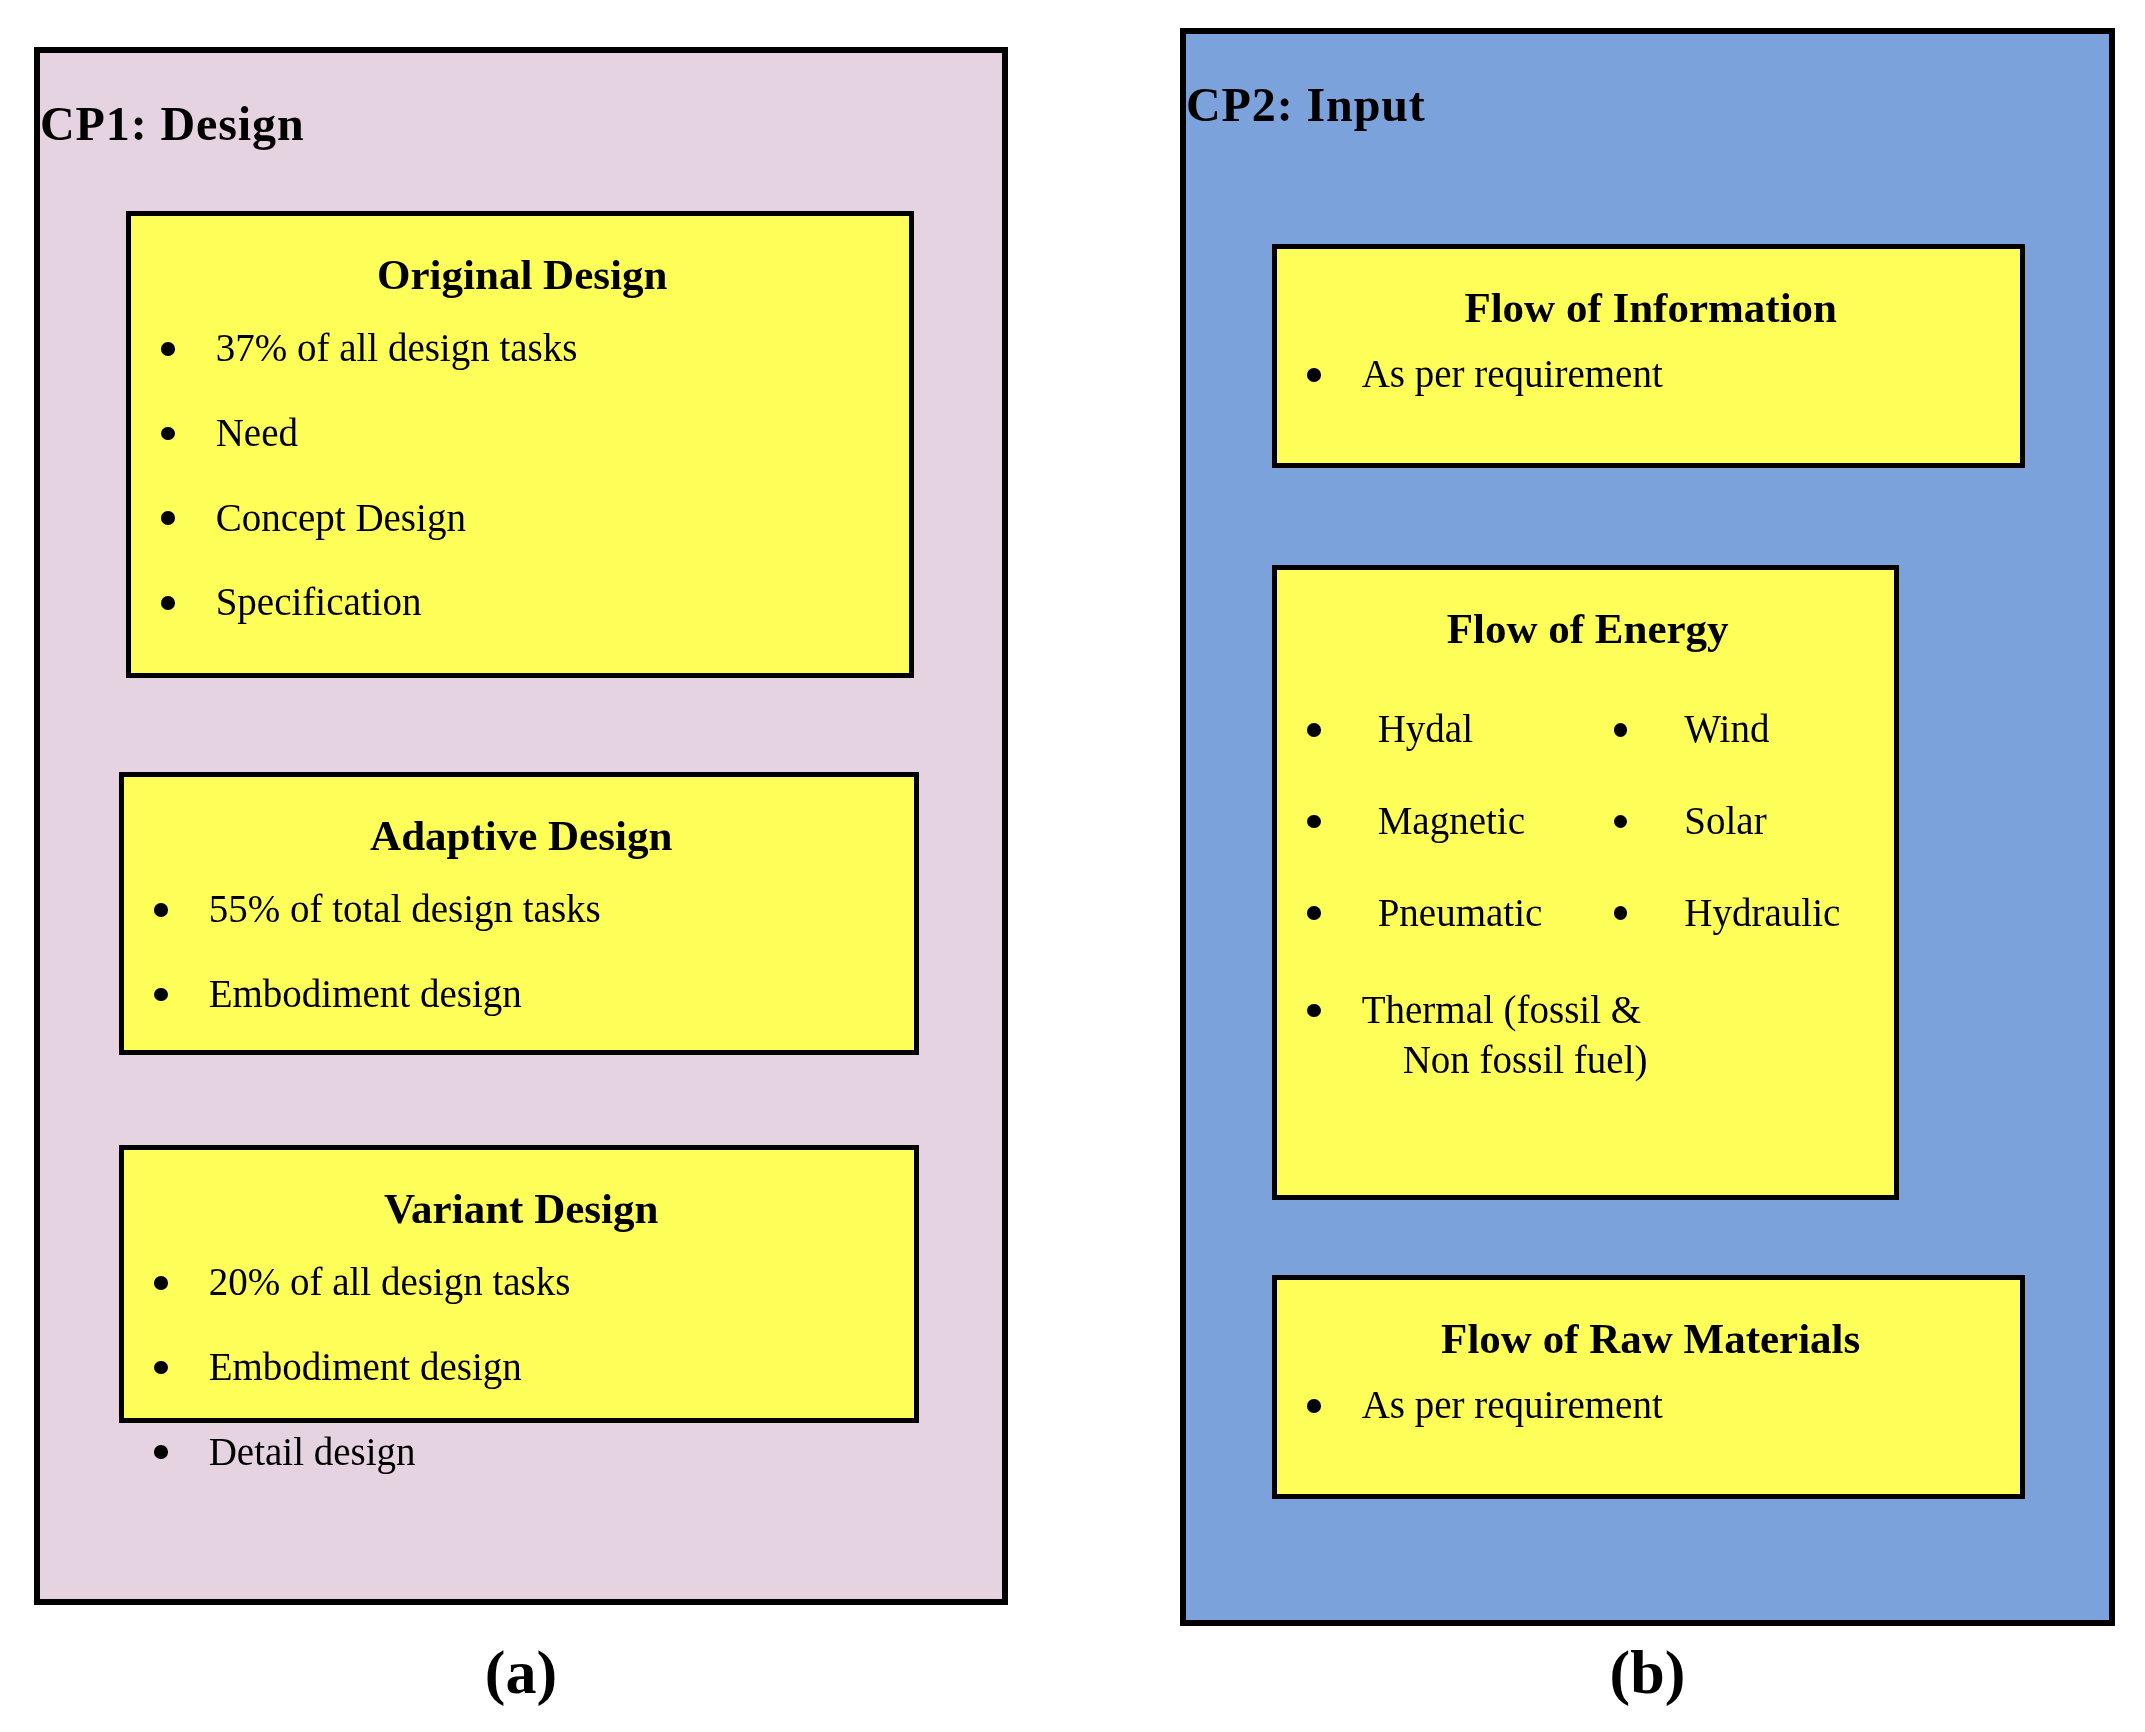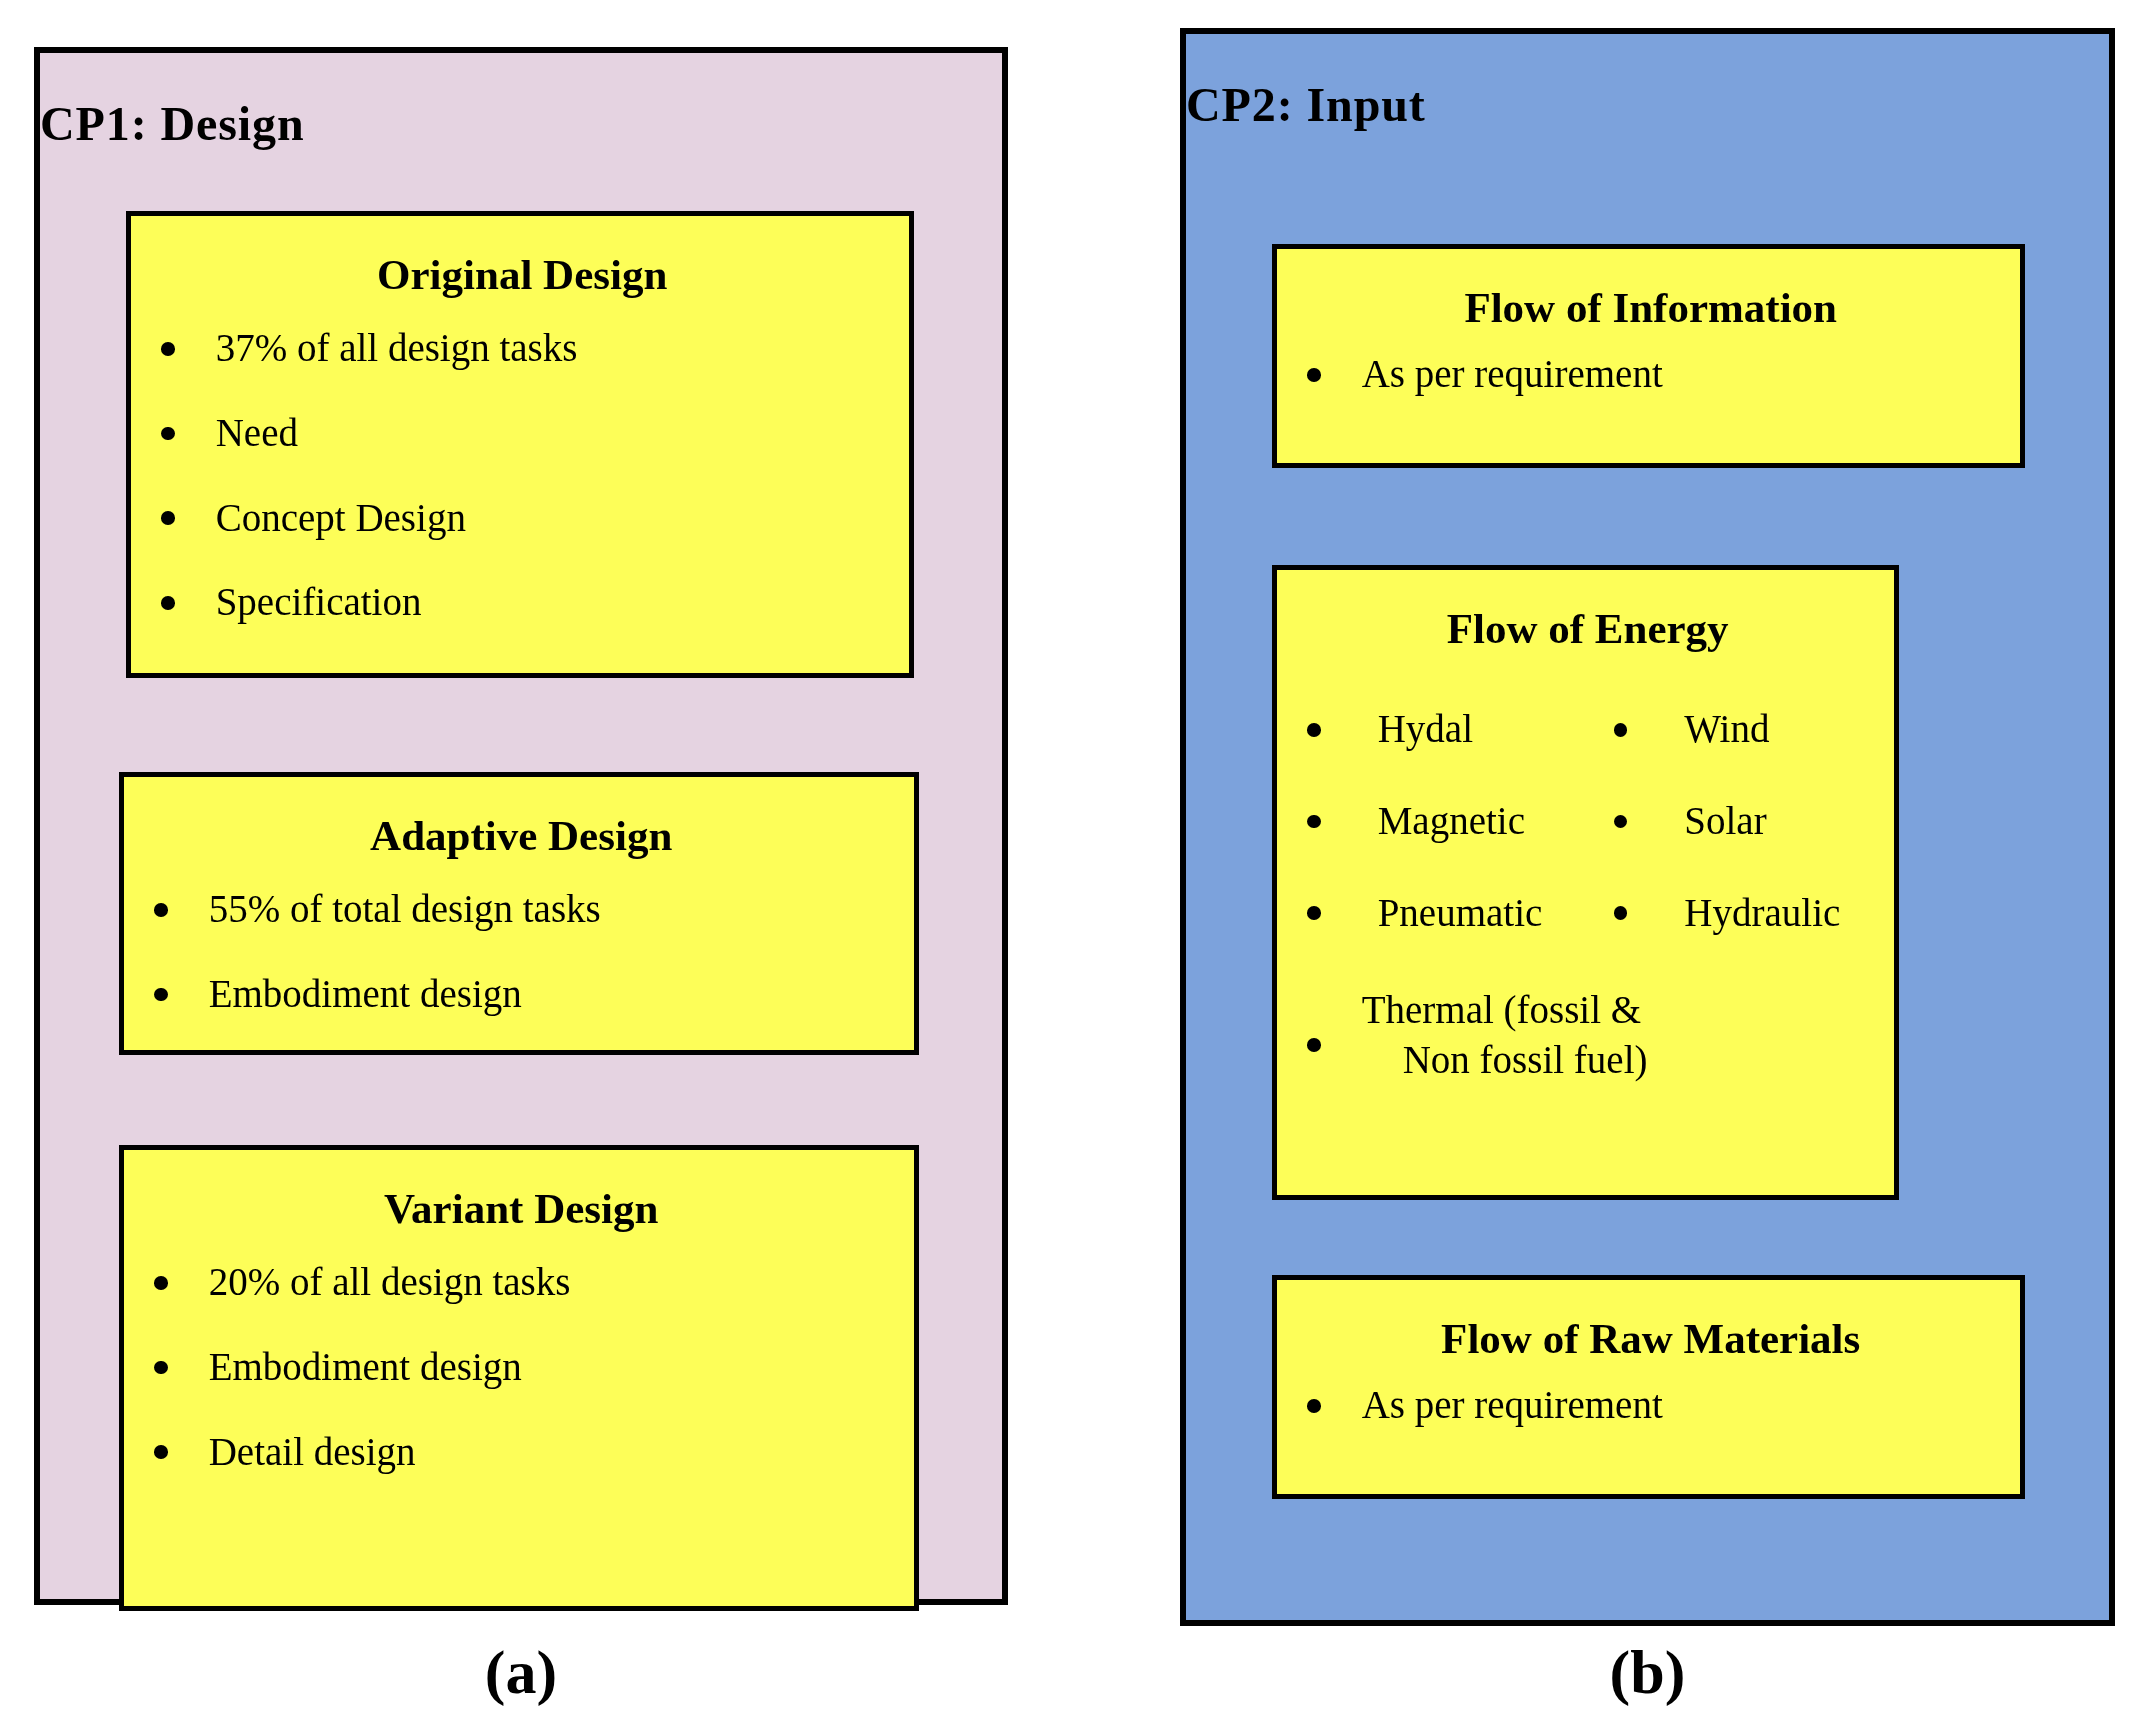--- a/index.html
+++ b/index.html
@@ -36,34 +36,34 @@
     margin-bottom:34px;
   }
   .dot{
     flex:0 0 auto;width:13.7px;height:13.7px;border-radius:50%;
     background:#000;margin-left:8.6px;margin-right:41px;
   }
 
   
   .box-original{left:86px;top:158px;width:788px;height:467px;}
   .box-adaptive{left:79px;top:719px;width:800px;height:283px;}
-  .box-variant{left:79px;top:1092px;width:800px;height:466px;}
+  .box-variant{left:79px;top:1092px;width:800px;height:278px;}
 
   
   .box-information{left:86px;top:210px;width:753px;height:224px;}
   .box-energy{left:86px;top:531px;width:627px;height:635px;}
   .box-materials{left:86px;top:1241px;width:753px;height:224px;}
 
   .box-information h3,.box-materials h3{margin-bottom:17px;}
   .box-energy h3{margin-bottom:51px;}
 
   .energy-grid{display:grid;grid-template-columns:53% 47%;}
   .energy-grid li{margin-bottom:41px;gap:16px;}
 
-  .thermal{display:flex;align-items:center;font-size:39px;line-height:1.3;margin-top:5.1px;}
+  .thermal{display:flex;align-items:flex-start;font-size:39px;line-height:1.3;margin-top:5.1px;}
   .thermal .dot{margin-top:19px;}
   .thermal-lines{display:block;}
   .thermal-line2{display:block;padding-left:41px;}
 
   .caption{
     position:absolute;top:1637px;text-align:center;
     font-size:62px;font-weight:bold;
   }
   .caption-a{left:34px;width:974px;}
   .caption-b{left:1180px;width:935px;}

